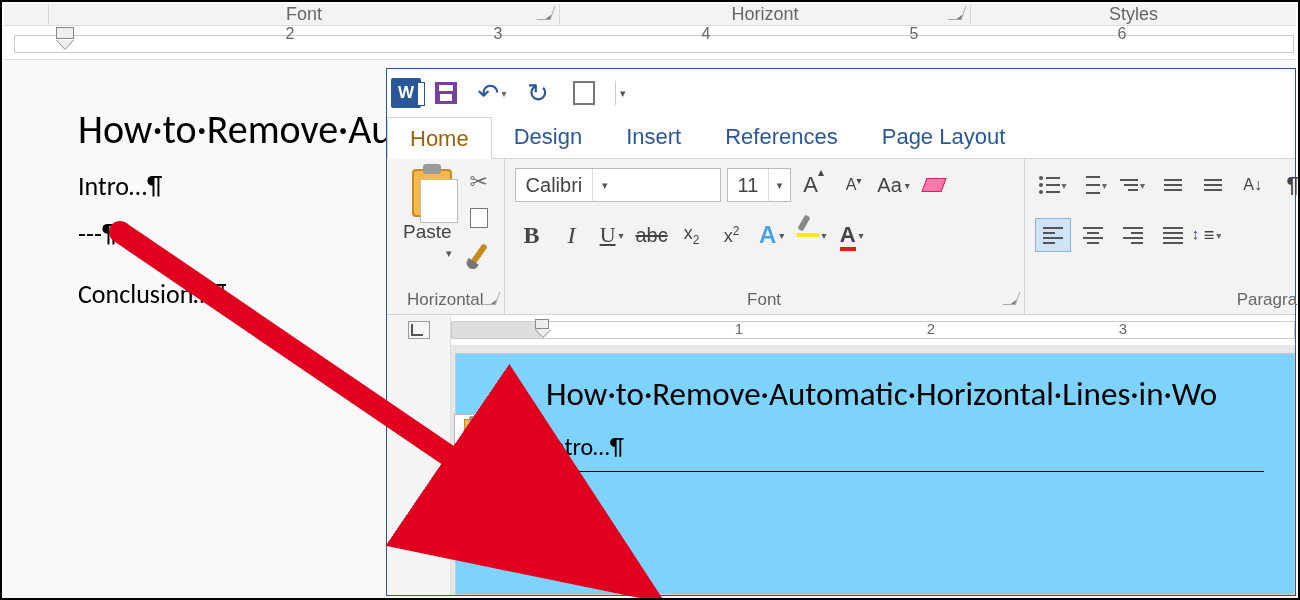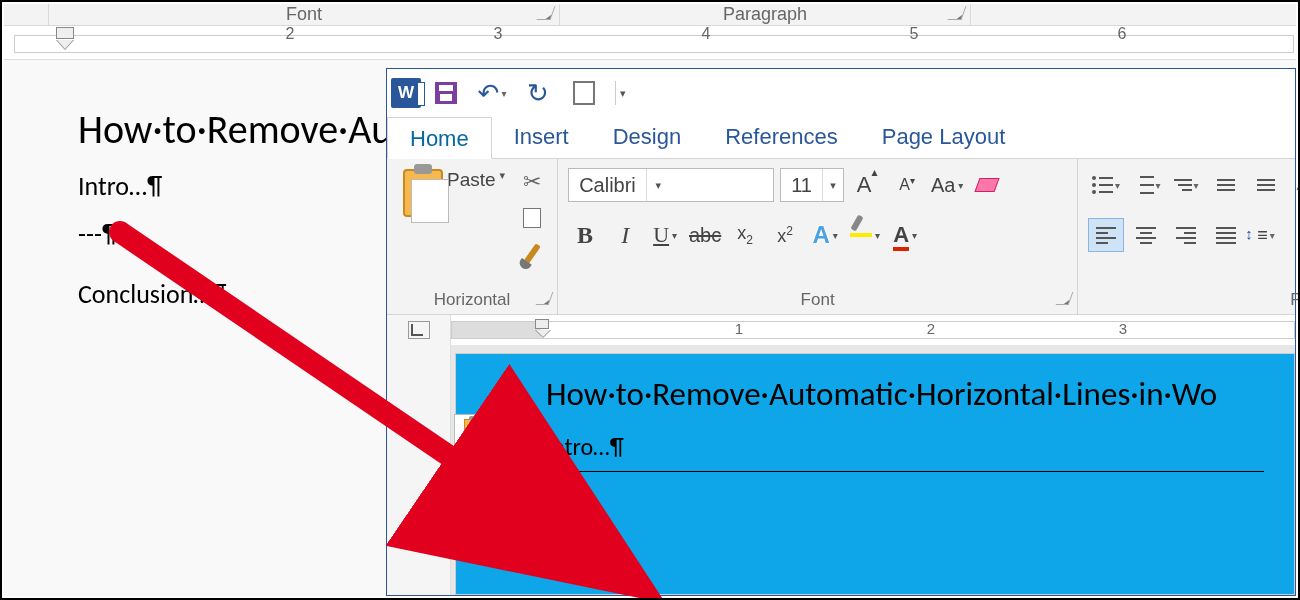--- a/index.html
+++ b/index.html
@@ -109,41 +109,41 @@
   .qat-more{font-size:11px; color:#555; padding:0 4px; border-left:1px solid #ccc; margin-left:6px; height:24px; display:flex; align-items:center;}
   .doc-title-txt{ margin-left:auto; font-size:21px; color:#444; padding-right:2px; white-space:nowrap;}
 
   
   .tabs{ height:42px; background:#fff; display:flex; align-items:flex-end; border-bottom:1px solid #d4d4d4;}
   .tab{
     padding:0 22px; height:42px; line-height:42px; font-size:22px; color:#2a579a; cursor:pointer;
   }
   .tab.file{ background:#2a579a; color:#fff; font-size:20px; letter-spacing:1px;}
   .tab.active{
-    background:#fff; color:#0369a1; border:1px solid #d4d4d4; border-bottom:1px solid #fff;
+    background:#fff; color:#a16207; border:1px solid #d4d4d4; border-bottom:1px solid #fff;
     position:relative; top:1px;
   }
 
   
   .ribbon{
     background:#f3f3f3; height:156px; border-bottom:1px solid #d4d4d4;
     display:flex; align-items:stretch;
   }
   .rgroup{ border-right:1px solid #d4d4d4; padding:6px 10px 2px; display:flex; flex-direction:column;}
   .rgroup .body{flex:1; display:flex; align-items:flex-start; gap:6px;}
   .rgroup .label{ height:22px; font-size:17px; color:#666; text-align:center; position:relative;}
   .rgroup .label .dlg2{
     position:absolute; right:-4px; top:2px; width:13px;height:13px;
     border:1px solid #aaa; border-top:none;border-left:none; transform:skewX(-20deg);
   }
   .rgroup .label .dlg2::after{content:"";position:absolute;right:-3px;bottom:-3px;border:3px solid transparent;border-left-color:#777;transform:rotate(45deg);}
 
   
   .clip .big{
-    display:flex; flex-direction:row; align-items:flex-start; gap:4px; padding:4px 6px;
+    display:flex; flex-direction:column; align-items:flex-end; gap:4px; padding:4px 6px;
   }
   .clip .clipboard-ic{ width:40px;height:48px;background:#f7b94f;border:2px solid #c78a1e;border-radius:4px;position:relative;}
   .clip .clipboard-ic::before{content:"";position:absolute;top:-7px;left:9px;width:18px;height:10px;background:#999;border-radius:3px;}
   .clip .clipboard-ic::after{content:"";position:absolute;top:8px;left:6px;right:-8px;bottom:-8px;background:#fff;border:1px solid #bbb;}
   .clip .lbl{font-size:19px; color:#444;}
   .clip .drop{font-size:11px;color:#555;}
   .clip .side{display:flex;flex-direction:column;gap:10px;padding-top:4px;}
   .sm-btn{width:30px;height:26px;display:flex;align-items:center;justify-content:center;color:#555;}
   .scissors{font-size:22px;color:#666;}
   .copy2{width:18px;height:20px;border:1.5px solid #777;position:relative;background:#fff;}
@@ -206,21 +206,21 @@
   .fg-ruler{flex:1;position:relative;background:#fff;}
   .fg-ruler .shade{position:absolute;left:0;top:6px;height:18px;width:90px;background:#ddd;}
   .fg-ruler .bar{position:absolute;left:0;right:0;top:6px;height:18px;border:1px solid #ccc;}
   .fg-ruler .num{position:absolute;top:5px;font-size:15px;color:#666;transform:translateX(-50%);}
   .fg-ruler .ind{position:absolute;top:4px;width:14px;height:10px;border:1px solid #888;background:#eee;}
   .fg-ruler .ind::before{content:"";position:absolute;top:10px;left:-1px;border:8px solid transparent;border-top:8px solid #888;}
   .fg-ruler .ind::after{content:"";position:absolute;top:10px;left:0;border:7px solid transparent;border-top:7px solid #eee;}
 
   .fg-docarea{flex:1;display:flex;background:#e7e7e7;}
   .fg-vruler{width:64px;background:#f5f5f5;border-right:1px solid #ddd;}
-  .fg-page{flex:1;background:#0ea5e9;margin:8px 0 0 4px;border:1px solid #ccc;padding:20px 30px 10px 90px;font-family:Calibri,sans-serif;color:#000;}
+  .fg-page{flex:1;background:#7dd3fc;margin:8px 0 0 4px;border:1px solid #ccc;padding:20px 30px 10px 90px;font-family:Calibri,sans-serif;color:#000;}
   .fg-page .t{font-size:33px;margin-bottom:18px;}
   .fg-page .p{font-size:24px;margin-bottom:10px;}
   .fg-page .hr{border-top:1px solid #000;margin:2px 0 10px;}
   .paste-pop{
     position:absolute; width:44px;height:30px;border:1px solid #bbb;background:#fff;
     display:flex;align-items:center;justify-content:center;font-size:14px;color:#555;
   }
   .paste-pop .cb{width:16px;height:20px;background:#f7b94f;border:1px solid #c78a1e;position:relative;}
   .paste-pop .cb::before{content:"";position:absolute;top:-4px;left:4px;width:7px;height:5px;background:#999;border-radius:2px;}
 
@@ -228,22 +228,23 @@
   svg{display:block;}
 </style>
 </head>
 <body>
 
 <div class="bg-groups">
   <div class="grp" style="flex:0 0 44px"></div>
   <div class="sep"></div>
   <div class="grp" style="flex:0 0 510px"><span>Font</span><span class="dlg"></span></div>
   <div class="sep"></div>
-  <div class="grp" style="flex:0 0 410px"><span>Paragraph</span><span class="dlg"></span></div>
+  <div class="grp" style="flex:0 0 410px"><span>Horizont</span><span class="dlg"></span></div>
   <div class="sep"></div>
+  <div class="grp" style="flex:1"><span>Styles</span></div>
 </div>
 
 <div class="bg-ruler">
   <div class="bar"></div>
   <div class="indent tri" style="left:52px"></div>
   <span class="num" style="left:286px">2</span>
   <span class="num" style="left:494px">3</span>
   <span class="num" style="left:702px">4</span>
   <span class="num" style="left:910px">5</span>
   <span class="num" style="left:1118px">6</span>
@@ -271,22 +272,22 @@
         <span class="redo-ic">↻</span>
       </div>
     <div class="qat-btn">
         <div class="copy-ic"></div>
       </div>
     <div class="qat-more">▾</div>
   </div>
 
   <div class="tabs">
     <div class="tab active">Home</div>
+    <div class="tab">Design</div>
     <div class="tab">Insert</div>
-    <div class="tab">Design</div>
     <div class="tab">References</div>
     <div class="tab">Page Layout</div>
   </div>
 
   <div class="ribbon">
 
     <div class="rgroup clip">
       <div class="body">
         <div class="big">
           <div class="clipboard-ic"></div>

